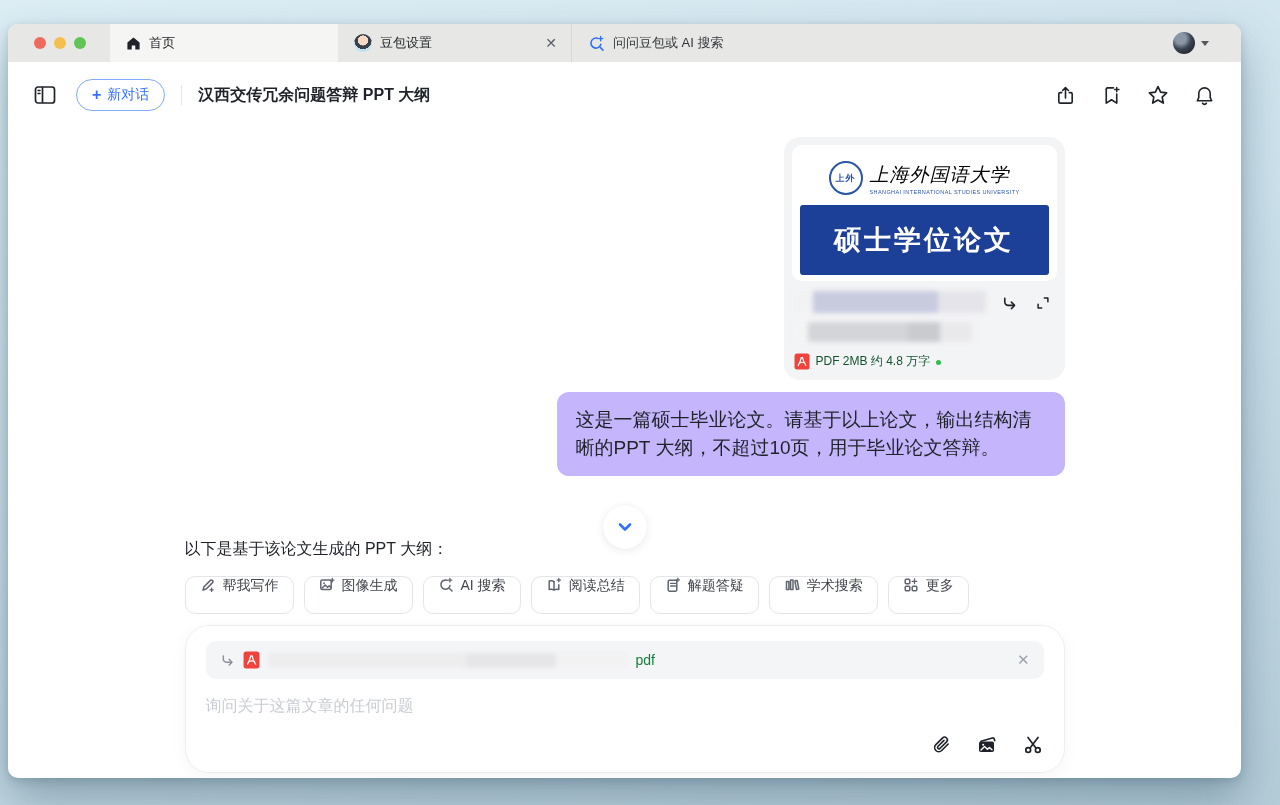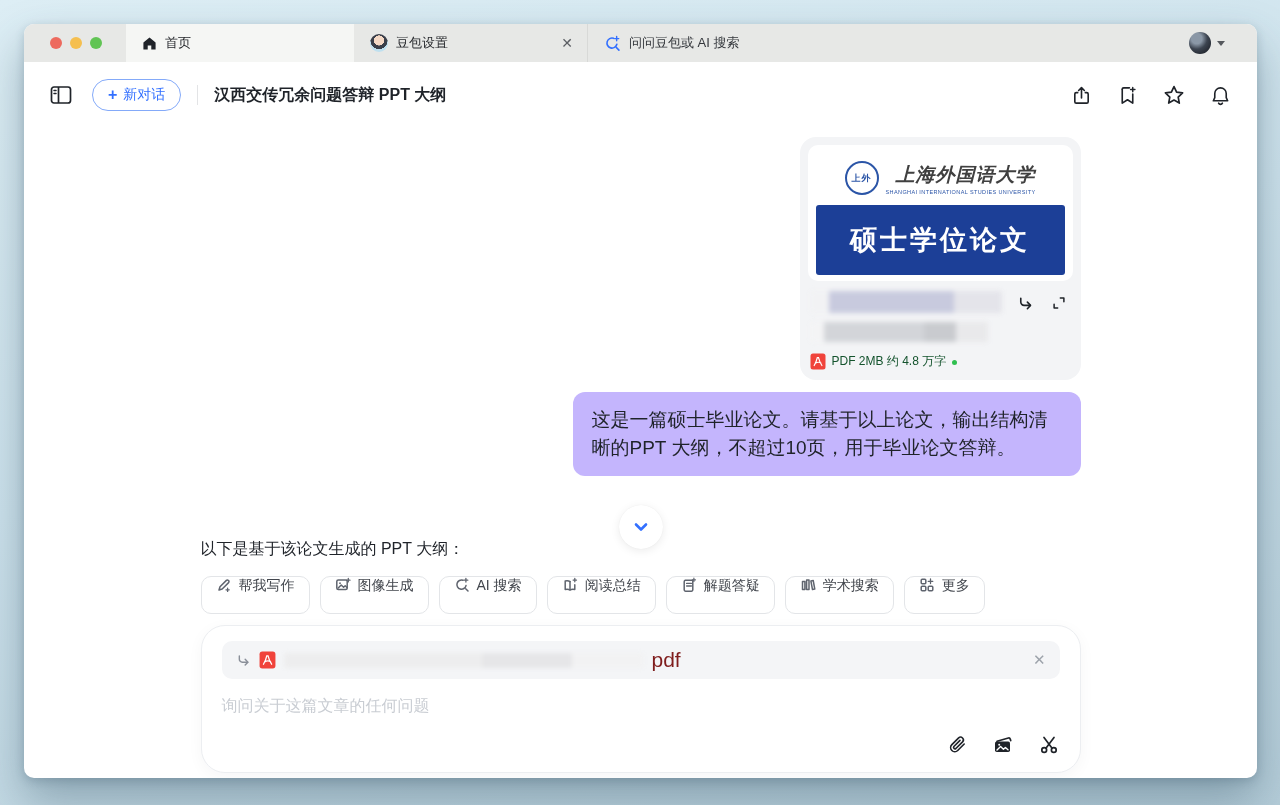--- a/index.html
+++ b/index.html
@@ -3,21 +3,21 @@
 <meta charset="utf-8">
 <style>
   * { margin:0; padding:0; box-sizing:border-box; }
   html,body { width:1280px; height:805px; overflow:hidden; }
   body {
     font-family:"Liberation Sans","DejaVu Sans",sans-serif;
     background:linear-gradient(165deg,#ddeef5 0%,#cde2ec 45%,#b5cdd9 100%);
     position:relative; color:#1f2329;
   }
   .window {
-    position:absolute; left:24px; top:24px; width:1233px; height:754px;
+    position:absolute; left:8px; top:24px; width:1233px; height:754px;
     border-radius:10px; background:#fff; overflow:hidden;
     box-shadow:0 22px 45px rgba(45,75,95,.38), 0 3px 10px rgba(45,75,95,.22);
     display:flex; flex-direction:column;
   }
   
   .tabbar { height:38px; background:#e7e8e6; display:flex; align-items:stretch; flex-shrink:0; }
   .traffic { display:flex; align-items:center; gap:8px; padding:0 24px 0 26px; }
   .dot { width:12px; height:12px; border-radius:50%; }
   .dot.red{background:#ed6a5e;} .dot.yellow{background:#f5bf4f;} .dot.green{background:#61c454;}
   .tab { display:flex; align-items:center; gap:8px; padding:0 14px 0 16px; font-size:13px; color:#26282c; }
@@ -43,22 +43,22 @@
   
   .chat { width:880px; margin:8px auto; flex:1; display:flex; flex-direction:column; position:relative; }
   
   .att-card { align-self:flex-end; width:281px; margin-top:1px; background:#f3f4f6; border-radius:16px; padding:8px 8px 10px; }
   .att-preview { background:#fff; border-radius:10px; padding:12px 6px 6px; }
   .uni-row { display:flex; align-items:center; justify-content:center; gap:7px; padding:4px 0 10px; }
   .uni-seal { width:34px; height:34px; border-radius:50%; border:2px solid #2b55a7; color:#2b55a7;
     display:flex; align-items:center; justify-content:center; font-size:9px; font-weight:700; letter-spacing:1px;
     font-family:"Liberation Serif","DejaVu Serif",serif; }
   .uni-names { display:flex; flex-direction:column; }
-  .uni-cn { font-family:"Liberation Serif","DejaVu Serif",serif; font-style:italic; font-weight:700;
-    font-size:19px; color:#404040; letter-spacing:1px; white-space:nowrap;text-align:right; }
+  .uni-cn { font-family:"Liberation Serif","DejaVu Serif",serif; font-style:italic; font-weight:400;
+    font-size:19px; color:#000000; letter-spacing:1px; white-space:nowrap; }
   .uni-en { font-size:5.5px; color:#2b55a7; letter-spacing:.4px; margin-top:1px; white-space:nowrap; }
   .thesis-banner { background:#1c3f97; border-radius:3px; margin:0 2px; height:70px;
     display:flex; align-items:center; justify-content:center; }
   .thesis-banner span { color:#fff; font-family:"Liberation Serif","DejaVu Serif",serif; font-weight:700;
     font-size:27px; letter-spacing:3px; }
   .att-mid { position:relative; padding:8px 2px 0; }
   .blur-line { border-radius:2px; filter:blur(2.5px); }
   .blur-line.l1 { width:192px; height:22px; margin:2px 0 9px;
     background:linear-gradient(90deg,#f2f2f4 0 10%,#c8cade 10% 75%,#e4e4ea 75%); }
   .blur-line.l2 { width:178px; height:20px;
@@ -82,21 +82,21 @@
     border:1px solid #e3e5e8; border-radius:10px; font-size:14px; color:#42464d; cursor:pointer; white-space:nowrap; }
   .chip svg { color:#5f646e; flex-shrink:0; }
   
   .composer { margin-top:11px; background:#fff; border:1px solid #eceef1; border-radius:24px;
     box-shadow:0 4px 16px rgba(31,35,41,.04); padding:15px 20px 16px; }
   .file-chip { display:flex; align-items:center; gap:8px; height:38px; background:#f4f5f7;
     border-radius:10px; padding:0 14px; }
   .file-chip .quote-ic { color:#8a8f99; display:flex; }
   .file-blur { width:360px; height:15px; border-radius:3px; filter:blur(2px);
     background:linear-gradient(90deg,#ededee 0 55%,#e6e6e8 55% 80%,#f2f2f3 80%); }
-  .file-ext { font-size:21px; color:#7f1d1d; }
+  .file-ext { font-size:14px; color:#15803d; }
   .file-close { margin-left:auto; color:#9da3ab; font-size:15px; cursor:pointer; }
   .composer-input { margin-top:17px; font-size:16px; color:#c9cdd3; }
   .composer-tools { display:flex; justify-content:flex-end; gap:24px; margin-top:17px; color:#1f2329; }
   .composer-tools svg { display:block; cursor:pointer; }
   .icon-btn { cursor:pointer; display:flex; }
 </style>
 </head>
 <body>
 
 <div class="window">

